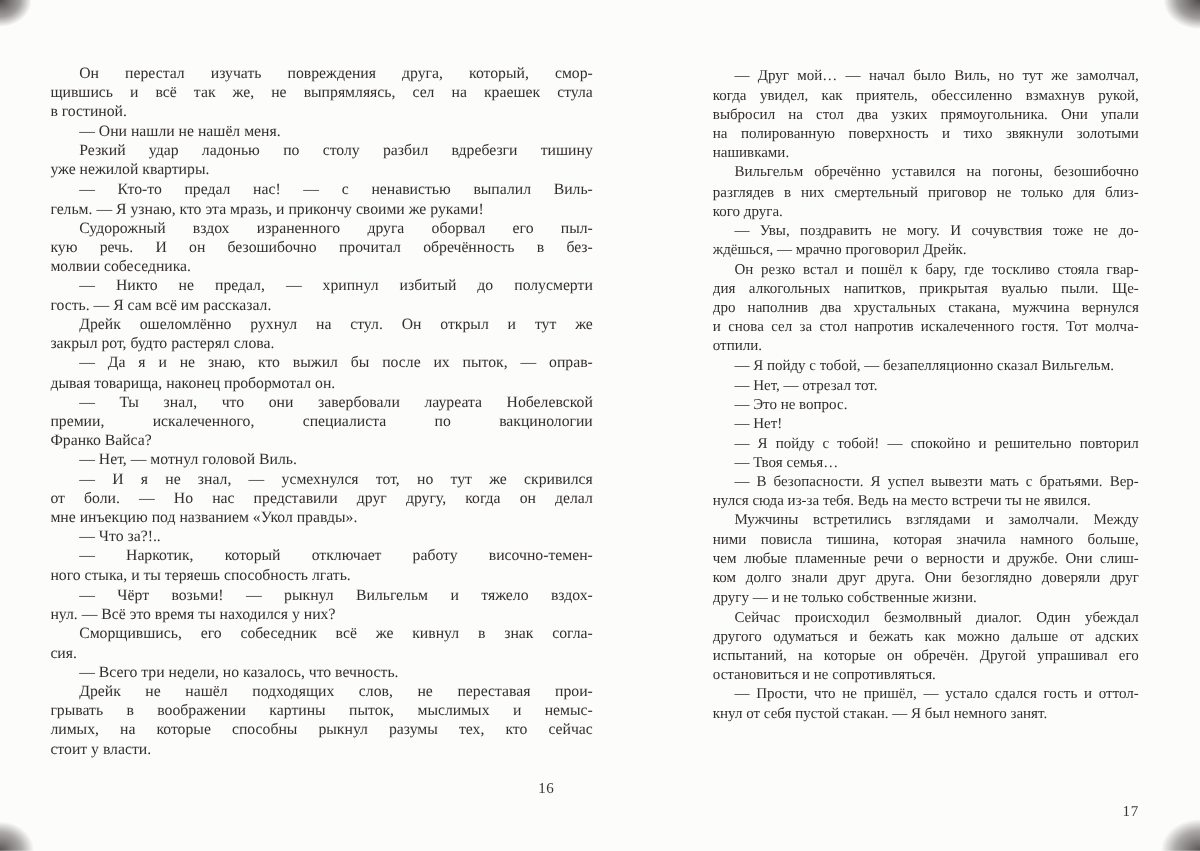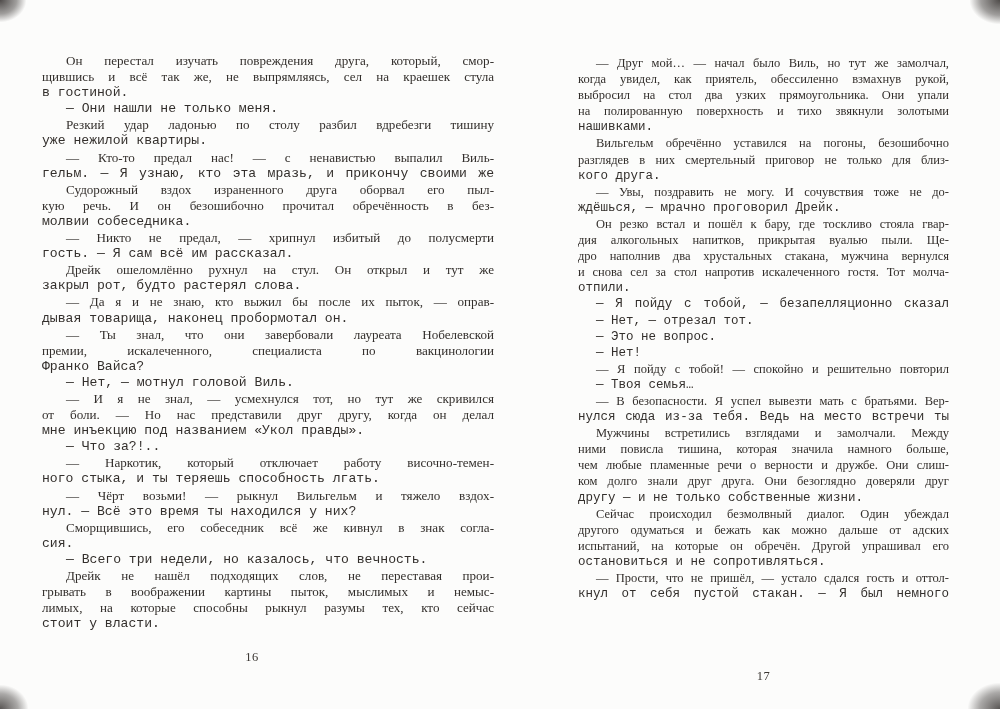--- a/index.html
+++ b/index.html
@@ -14,36 +14,36 @@
     color:var(--text-color);
   }
   .spread{position:absolute;inset:0;padding-left:20px;}
   .page-text{position:absolute;}
   .page-text .line{
     text-align:justify;
     text-align-last:justify;
     overflow:hidden;
     white-space:normal;
   }
-  .page-text .line.last{text-align-last:left;font-family:Liberation Mono, monospace;}
+  .page-text .line.last{text-align-last:left;}
   .left-col{
     left:42px;top:53px;width:452px;
     font-size:13.1px;line-height:16.1px;
   }
   .left-col .line{height:16.1px;}
   .left-col .line.indent{text-indent:24px;}
   .right-col{
     left:578px;top:55px;width:371px;
     font-size:12.5px;line-height:16.1px;
   }
-  .right-col .line{height:16.1px;}
+  .right-col .line{height:16.1px;margin-left:16px;}
   .right-col .line.indent{text-indent:18px;}
   .pagenum{
     position:absolute;top:650px;height:18px;
-    text-align:center;font-size:12.5px;letter-spacing:0.5px;
+    text-align:right;font-size:12.5px;letter-spacing:0.5px;
     color:#3a3632;
   }
   .pagenum-left{left:42px;width:420px;}
   .pagenum-right{left:578px;width:371px;margin-top:19px;}
   .corner{position:absolute;pointer-events:none;}
   .c-tl{top:0;left:0;width:26px;height:22px;
     background:radial-gradient(ellipse at top left, rgba(48,44,42,0.85) 0%, rgba(48,44,42,0.45) 45%, rgba(48,44,42,0) 72%);}
   .c-tr{top:0;right:0;width:30px;height:24px;
     background:radial-gradient(ellipse at top right, rgba(48,44,42,0.85) 0%, rgba(48,44,42,0.45) 45%, rgba(48,44,42,0) 72%);}
   .c-bl{bottom:0;left:0;width:28px;height:24px;
@@ -53,21 +53,21 @@
 </style>
 </head>
 <body>
 
 <div class="spread">
 
   <div class="page-text left-col">
       <div class="line indent">Он перестал изучать повреждения друга, который, смор-</div>
       <div class="line">щившись и всё так же, не выпрямляясь, сел на краешек стула</div>
       <div class="line last">в гостиной.</div>
-      <div class="line indent last">— Они нашли не только меня.</div>
+      <div class="line indent last">— Они нашли не нашёл меня.</div>
       <div class="line indent">Резкий удар ладонью по столу разбил вдребезги тишину</div>
       <div class="line last">уже нежилой квартиры.</div>
       <div class="line indent">— Кто-то предал нас! — с ненавистью выпалил Виль-</div>
       <div class="line last">гельм. — Я узнаю, кто эта мразь, и прикончу своими же руками!</div>
       <div class="line indent">Судорожный вздох израненного друга оборвал его пыл-</div>
       <div class="line">кую речь. И он безошибочно прочитал обречённость в без-</div>
       <div class="line last">молвии собеседника.</div>
       <div class="line indent">— Никто не предал, — хрипнул избитый до полусмерти</div>
       <div class="line last">гость. — Я сам всё им рассказал.</div>
       <div class="line indent">Дрейк ошеломлённо рухнул на стул. Он открыл и тут же</div>

